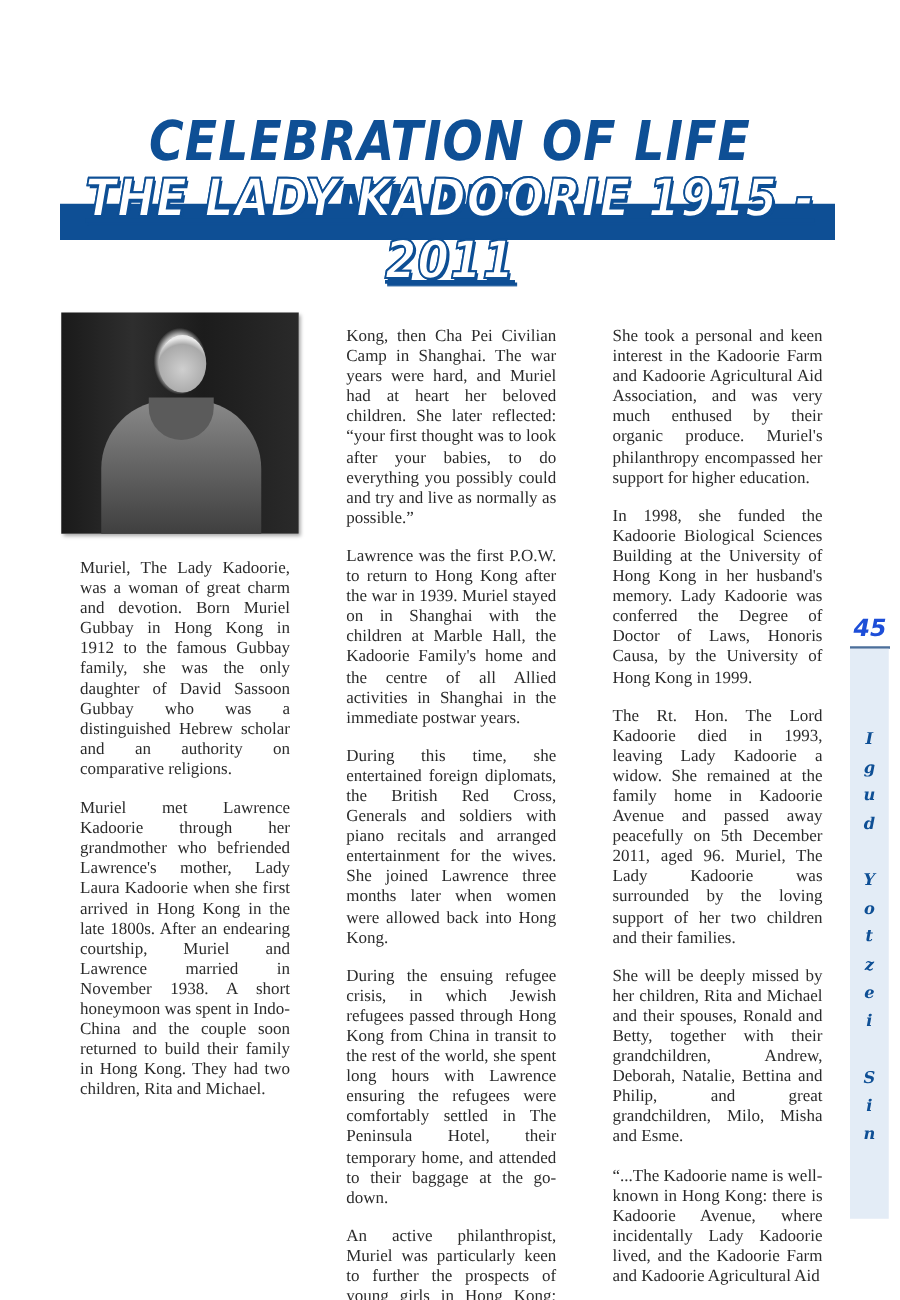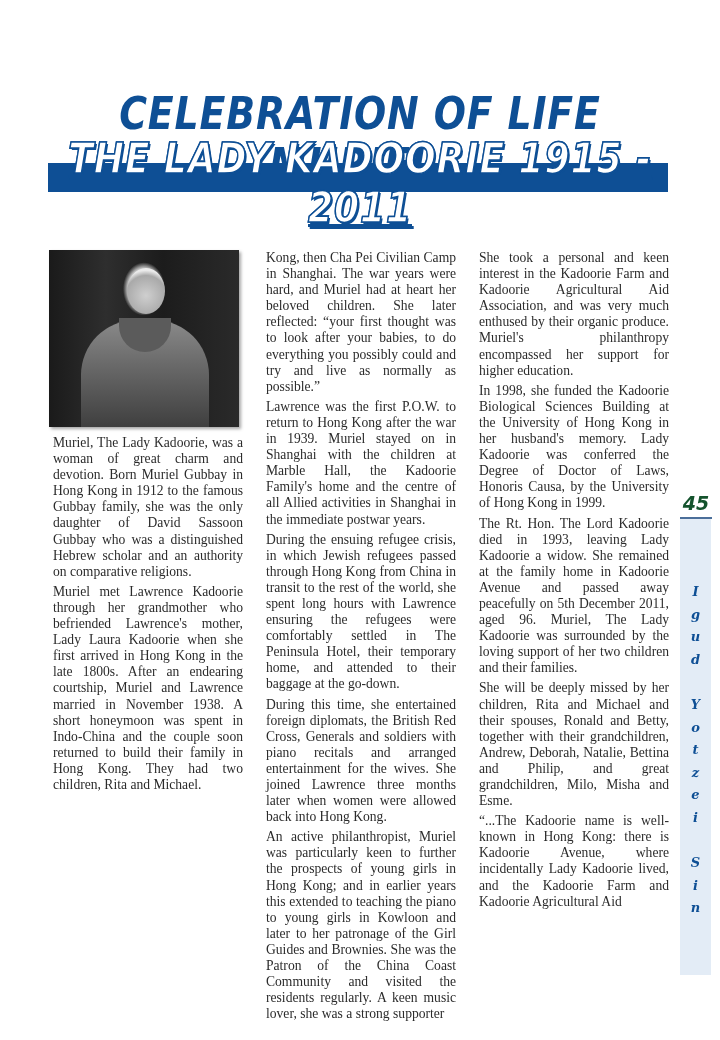--- a/index.html
+++ b/index.html
@@ -69,34 +69,34 @@
 
   .col {
     position: absolute;
     width: 198px;
     font-family: "Liberation Serif", serif;
     font-size: 13.6px;
     line-height: 16.1px;
     color: #2b2b2b;
     text-align: justify;
   }
-  .col p { margin: 4px; }
+  .col p { margin: 15px; }
   .col-1 { left: 49px; top: 431px; }
   .col-2 { left: 262px; top: 246px; }
   .col-3 { left: 475px; top: 246px; }
 
   .page-number {
     position: absolute;
     left: 679px; top: 492px;
     width: 34px;
     text-align: center;
     font-family: "DejaVu Sans", sans-serif;
     font-weight: bold; font-style: italic;
     font-size: 19px;
-    color: #14532d;
+    color: #1d4ed8;
   }
   .page-rule {
     position: absolute;
     left: 680px; top: 517px;
     width: 32px; height: 2px;
     background: #4b6f9a;
   }
   .side-strip {
     position: absolute;
     left: 680px; top: 519px;
@@ -130,22 +130,22 @@
 </div>
 
 <div class="col col-1">
   <p>Muriel, The Lady Kadoorie, was a woman of great charm and devotion. Born Muriel Gubbay in Hong Kong in 1912 to the famous Gubbay family, she was the only daughter of David Sassoon Gubbay who was a distinguished Hebrew scholar and an authority on comparative religions.</p>
   <p>Muriel met Lawrence Kadoorie through her grandmother who befriended Lawrence's mother, Lady Laura Kadoorie when she first arrived in Hong Kong in the late 1800s. After an endearing courtship, Muriel and Lawrence married in November 1938. A short honeymoon was spent in Indo-China and the couple soon returned to build their family in Hong Kong. They had two children, Rita and Michael.</p>
 </div>
 
 <div class="col col-2">
   <p>Kong, then Cha Pei Civilian Camp in Shanghai. The war years were hard, and Muriel had at heart her beloved children. She later reflected: “your first thought was to look after your babies, to do everything you possibly could and try and live as normally as possible.”</p>
   <p>Lawrence was the first P.O.W. to return to Hong Kong after the war in 1939. Muriel stayed on in Shanghai with the children at Marble Hall, the Kadoorie Family's home and the centre of all Allied activities in Shanghai in the immediate postwar years.</p>
+  <p>During this time, she entertained foreign diplomats, the British Red Cross, Generals and soldiers with piano recitals and arranged entertainment for the wives. She joined Lawrence three months later when women were allowed back into Hong Kong.</p>
   <p>During the ensuing refugee crisis, in which Jewish refugees passed through Hong Kong from China in transit to the rest of the world, she spent long hours with Lawrence ensuring the refugees were comfortably settled in The Peninsula Hotel, their temporary home, and attended to their baggage at the go-down.</p>
-  <p>During this time, she entertained foreign diplomats, the British Red Cross, Generals and soldiers with piano recitals and arranged entertainment for the wives. She joined Lawrence three months later when women were allowed back into Hong Kong.</p>
   <p>An active philanthropist, Muriel was particularly keen to further the prospects of young girls in Hong Kong; and in earlier years this extended to teaching the piano to young girls in Kowloon and later to her patronage of the Girl Guides and Brownies. She was the Patron of the China Coast Community and visited the residents regularly. A keen music lover, she was a strong supporter</p>
 </div>
 
 <div class="col col-3">
   <p>She took a personal and keen interest in the Kadoorie Farm and Kadoorie Agricultural Aid Association, and was very much enthused by their organic produce. Muriel's philanthropy encompassed her support for higher education.</p>
   <p>In 1998, she funded the Kadoorie Biological Sciences Building at the University of Hong Kong in her husband's memory. Lady Kadoorie was conferred the Degree of Doctor of Laws, Honoris Causa, by the University of Hong Kong in 1999.</p>
   <p>The Rt. Hon. The Lord Kadoorie died in 1993, leaving Lady Kadoorie a widow. She remained at the family home in Kadoorie Avenue and passed away peacefully on 5th December 2011, aged 96. Muriel, The Lady Kadoorie was surrounded by the loving support of her two children and their families.</p>
   <p>She will be deeply missed by her children, Rita and Michael and their spouses, Ronald and Betty, together with their grandchildren, Andrew, Deborah, Natalie, Bettina and Philip, and great grandchildren, Milo, Misha and Esme.</p>
   <p>“...The Kadoorie name is well-known in Hong Kong: there is Kadoorie Avenue, where incidentally Lady Kadoorie lived, and the Kadoorie Farm and Kadoorie Agricultural Aid</p>
 </div>

